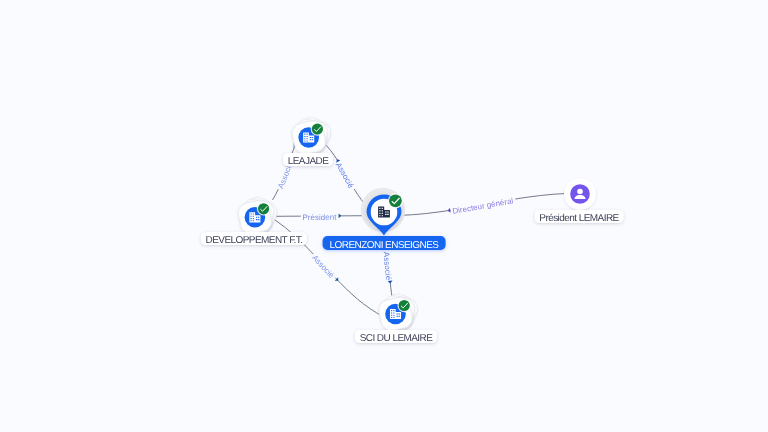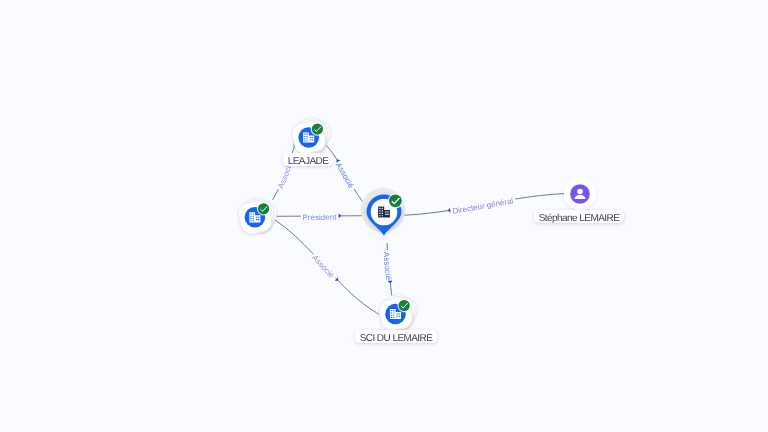--- a/index.html
+++ b/index.html
@@ -146,15 +146,17 @@
         <circle cx="580" cy="194" r="16" fill="#ffffff" filter="url(#cardshadow)"></circle>
         <circle cx="580" cy="194" r="9.8" fill="#7655ee"></circle>
         <g transform="translate(580,194) scale(1)">
           <circle cx="0" cy="-2.5" r="2.8" fill="#ffffff"></circle>
           <path d="M -5.5,5.1 C -5.3,2.2 -2.95,1.1 0,1.1 C 2.95,1.1 5.3,2.2 5.5,5.1 Z" fill="#ffffff"></path>
         </g>
       </g>
     </svg>
 
 <div class="nodelabel" style="left: 307.6px; top: 152.6px;">LEAJADE</div>
+    <div class="nodelabel" style="left: 253.7px; top: 232.3px;">DEVELOPPEMENT F.T.</div>
+    <div class="nodelabel focus" style="left: 384px; top: 236.1px;">LORENZONI ENSEIGNES</div>
     <div class="nodelabel" style="left: 395.6px; top: 329.7px;">SCI DU LEMAIRE</div>
-    <div class="nodelabel" style="left: 579.4px; top: 210.3px;">Stéphane LEMAIRE</div>
+    <div class="nodelabel" style="left: 579.4px; top: 210.3px;">Président LEMAIRE</div>
   </div>
 
 </body></html>

